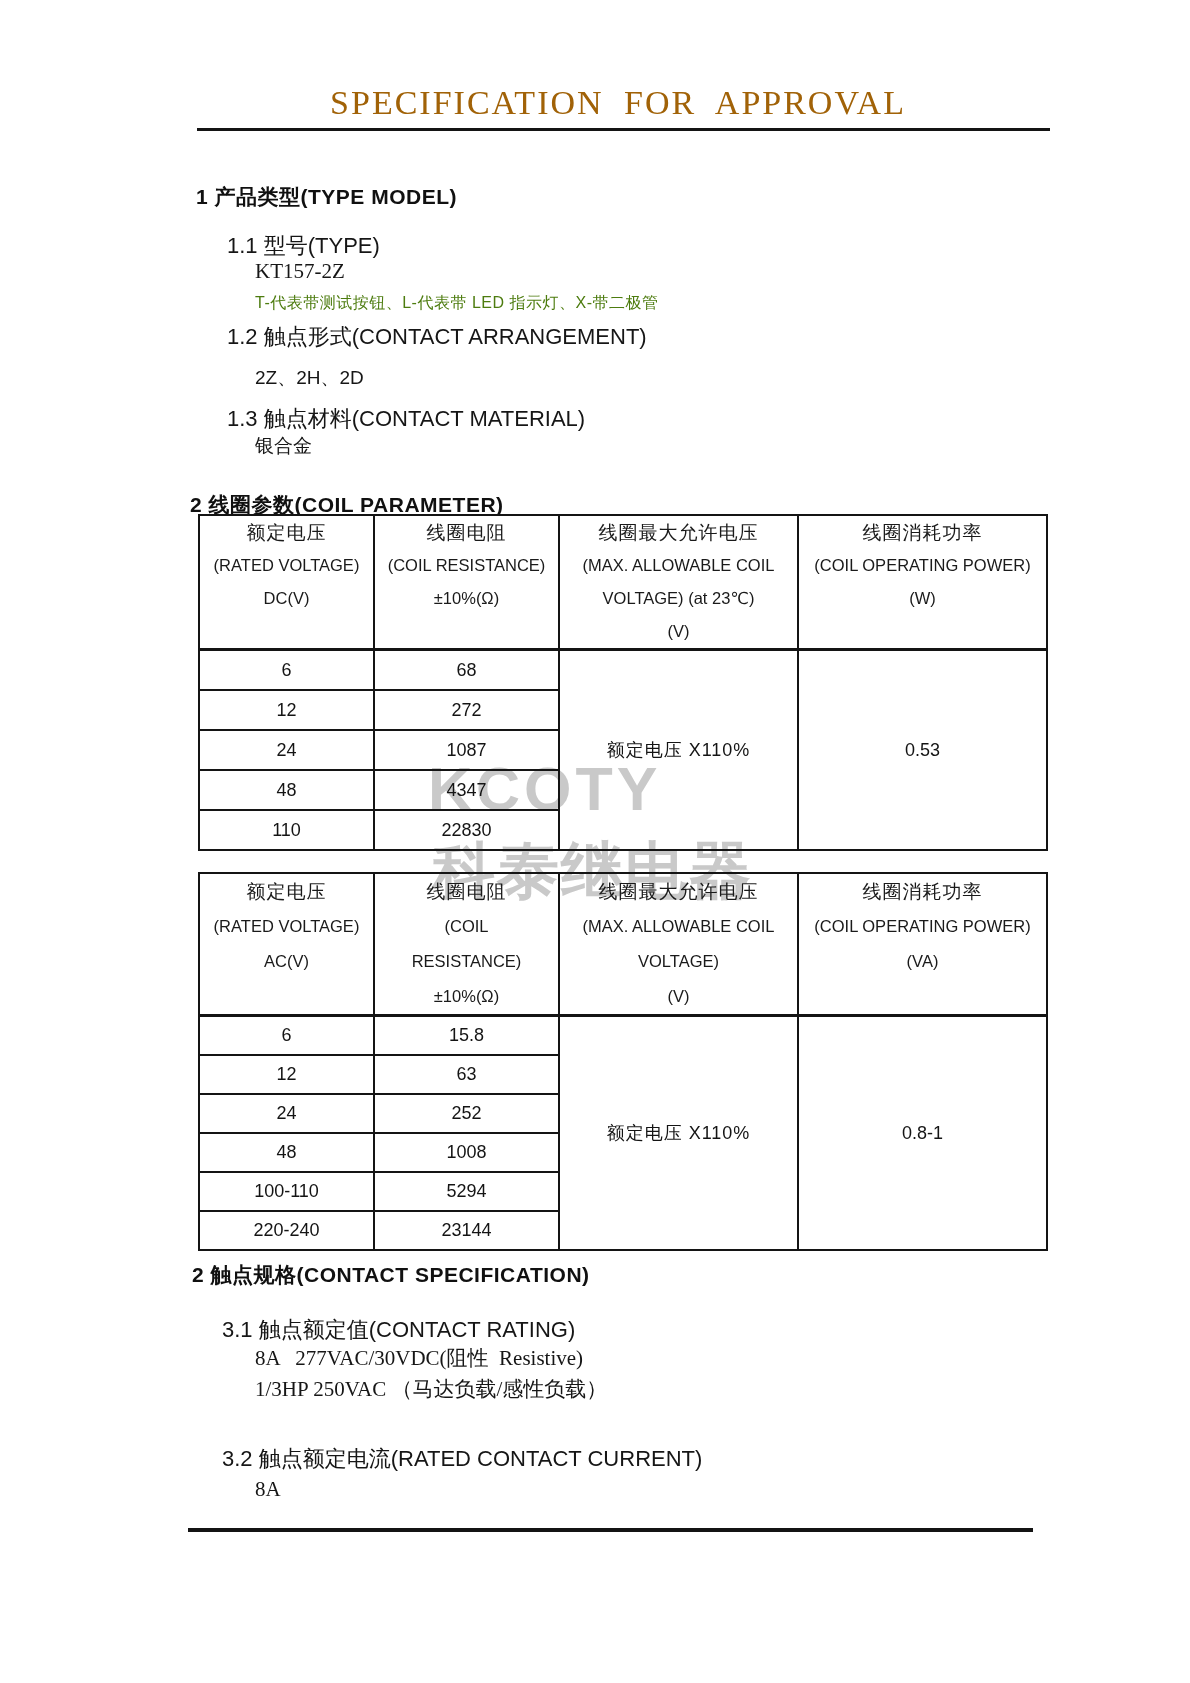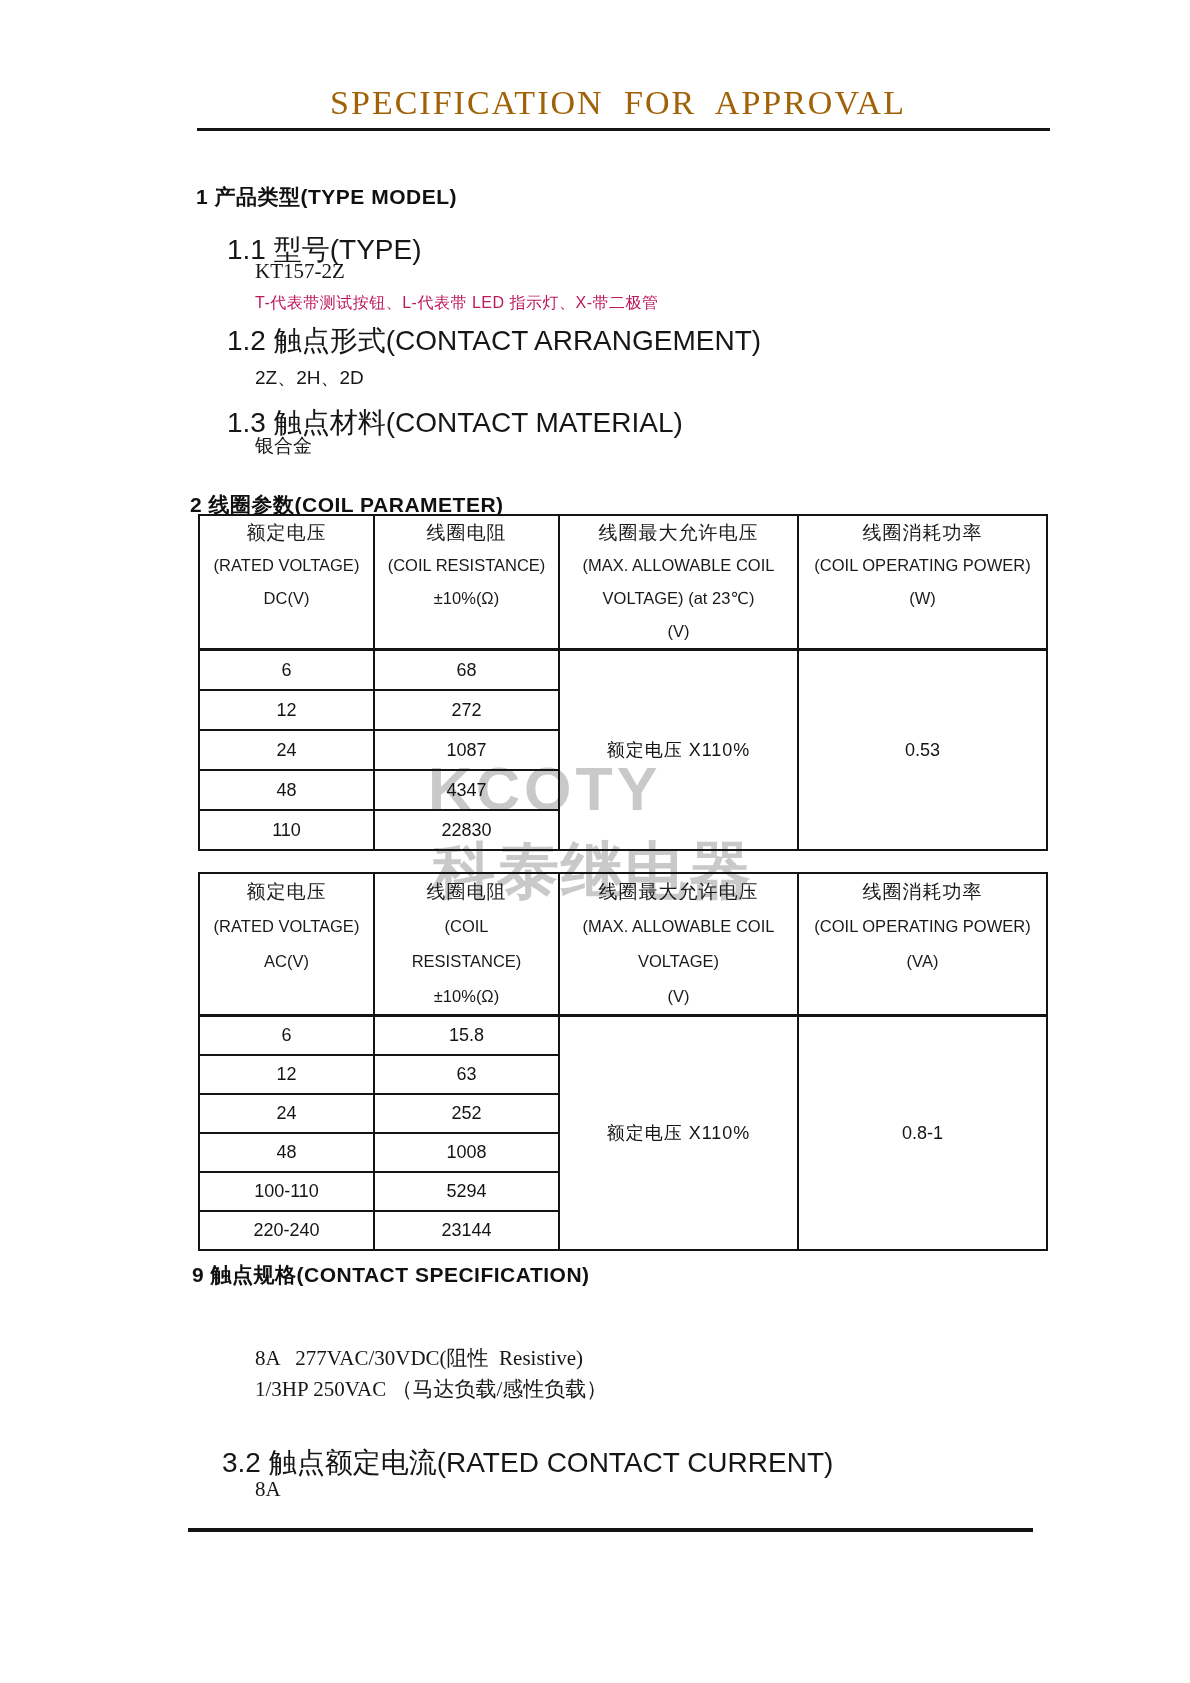--- a/index.html
+++ b/index.html
@@ -29,24 +29,24 @@
     font-family: "Liberation Serif", "DejaVu Serif", serif;
     font-size: 34px; font-weight: 400;
     letter-spacing: 2px; word-spacing: 10px;
     color: #a16207;
   }
   .rule-top    { top: 128px;  left: 197px; width: 853px; height: 3px; background: #141414; }
   .rule-bottom { top: 1528px; left: 188px; width: 845px; height: 4px; background: #141414; }
 
   
   .sec-heading { font-size: 21px; font-weight: 700; color: #101010; letter-spacing: 0.5px; white-space: pre; }
-  .sub-label   { font-size: 28px; font-weight: 400; color: #161616; white-space: pre; }
+  .sub-label   { font-size: 22px; font-weight: 400; color: #161616; white-space: pre; }
   .serif-line  { font-family: "Liberation Serif", "DejaVu Serif", serif; font-size: 21px; color: #161616; white-space: pre; }
   .sans-line   { font-size: 19px; color: #161616; white-space: pre; }
-  .note-line   { font-size: 16px; color: #be185d; letter-spacing: 0.5px; white-space: pre; }
+  .note-line   { font-size: 16px; color: #4d7c0f; letter-spacing: 0.5px; white-space: pre; }
 
   .s1h { top: 183px; left: 196px; }
   .i11 { top: 231px; left: 227px; }
   .v11 { top: 259px; left: 255px; }
   .n11 { top: 293px; left: 255px; }
   .i12 { top: 322px; left: 227px; }
   .v12 { top: 365px; left: 255px; }
   .i13 { top: 404px; left: 227px; }
   .v13 { top: 433px; left: 255px; }
   .s2h { top: 477px; left: 190px; margin-top: 14px; }
@@ -218,21 +218,22 @@
           <td>100-110</td>
           <td>5294</td>
         </tr>
         <tr>
           <td>220-240</td>
           <td>23144</td>
         </tr>
       </tbody>
     </table>
 
-    <div class="abs sec-heading s3h">9 触点规格(CONTACT SPECIFICATION)</div>
+    <div class="abs sec-heading s3h">2 触点规格(CONTACT SPECIFICATION)</div>
+    <div class="abs sub-label i31">3.1 触点额定值(CONTACT RATING)</div>
     <div class="abs serif-line v31a">8A   277VAC/30VDC(阻性  Resistive)</div>
     <div class="abs serif-line v31b">1/3HP 250VAC （马达负载/感性负载）</div>
     <div class="abs sub-label i32">3.2 触点额定电流(RATED CONTACT CURRENT)</div>
     <div class="abs serif-line v32">8A</div>
 
     <div class="abs rule-bottom"></div>
 
   </div>
 </div>
 

